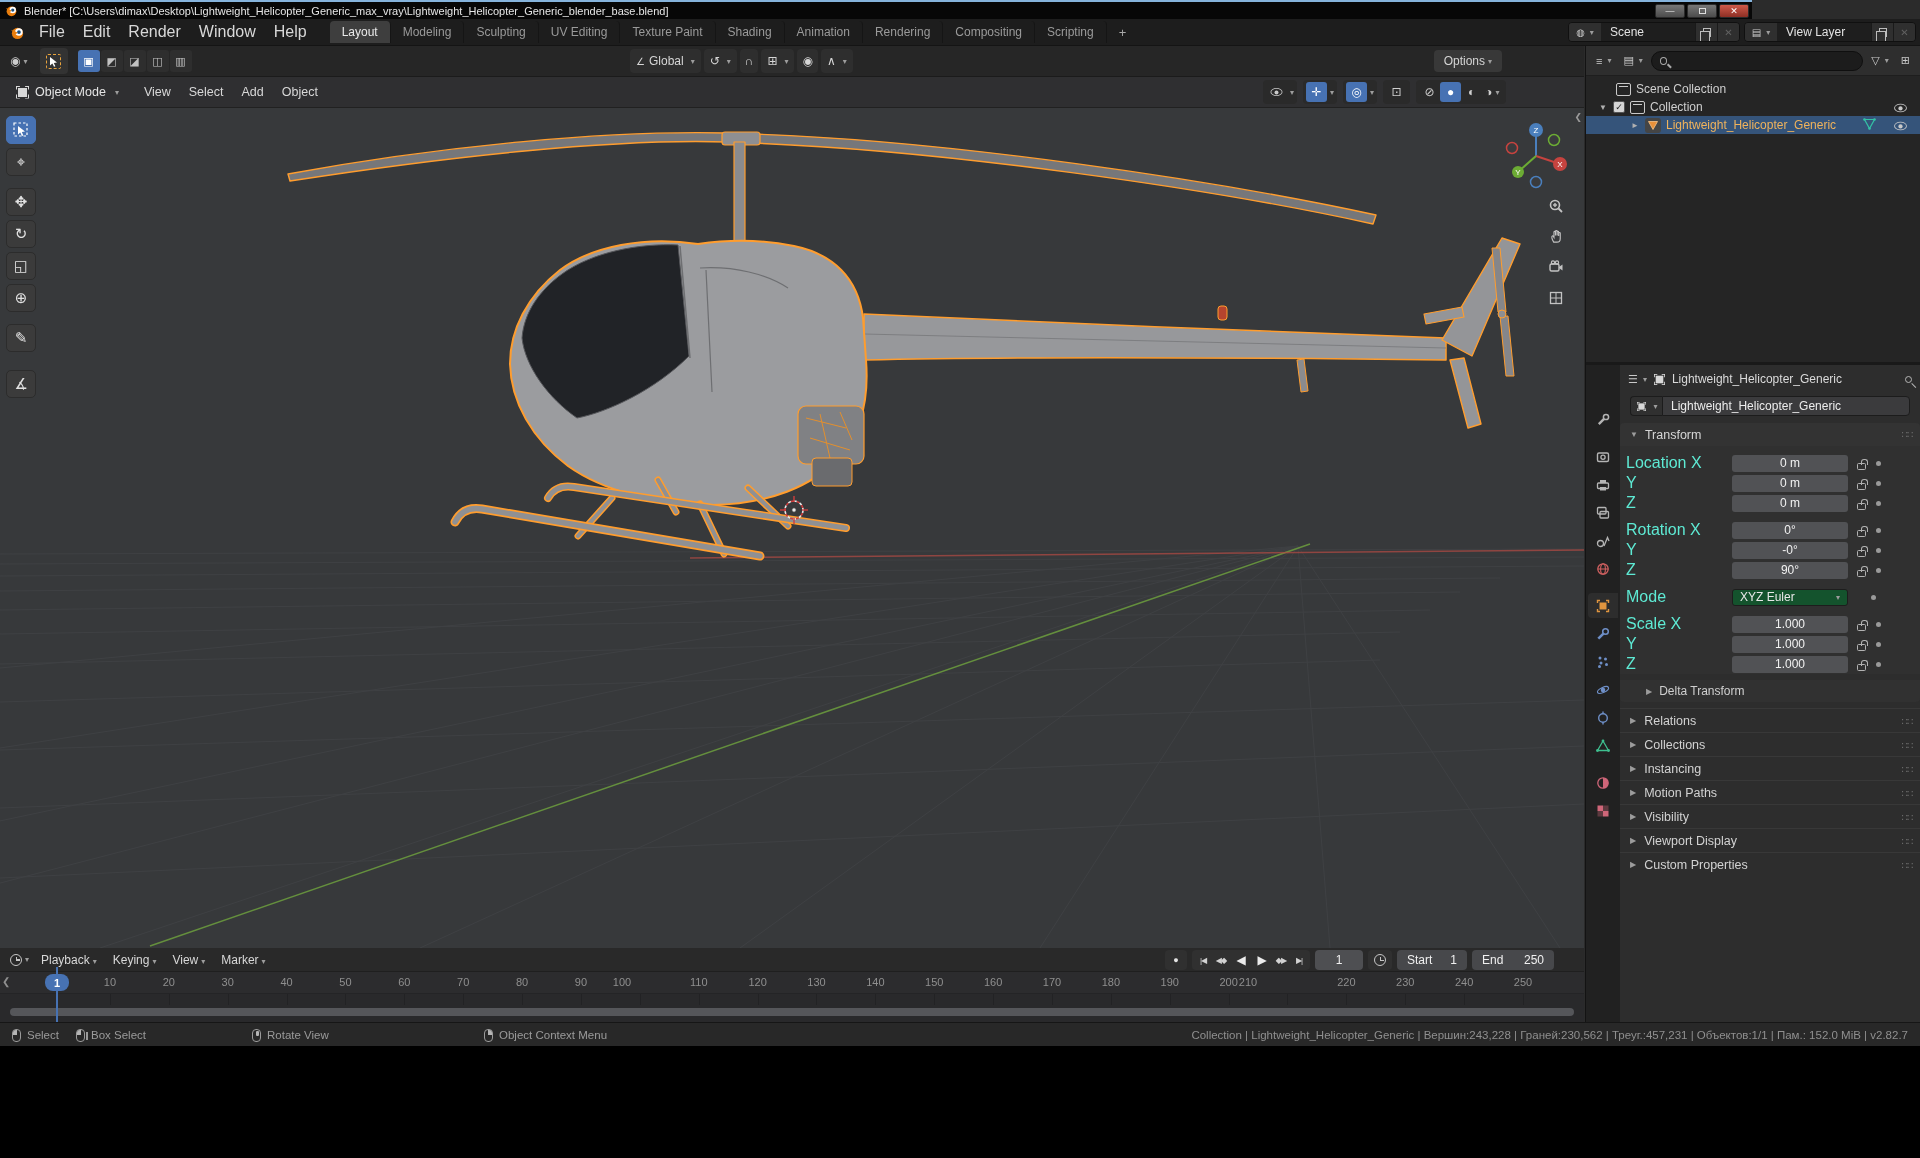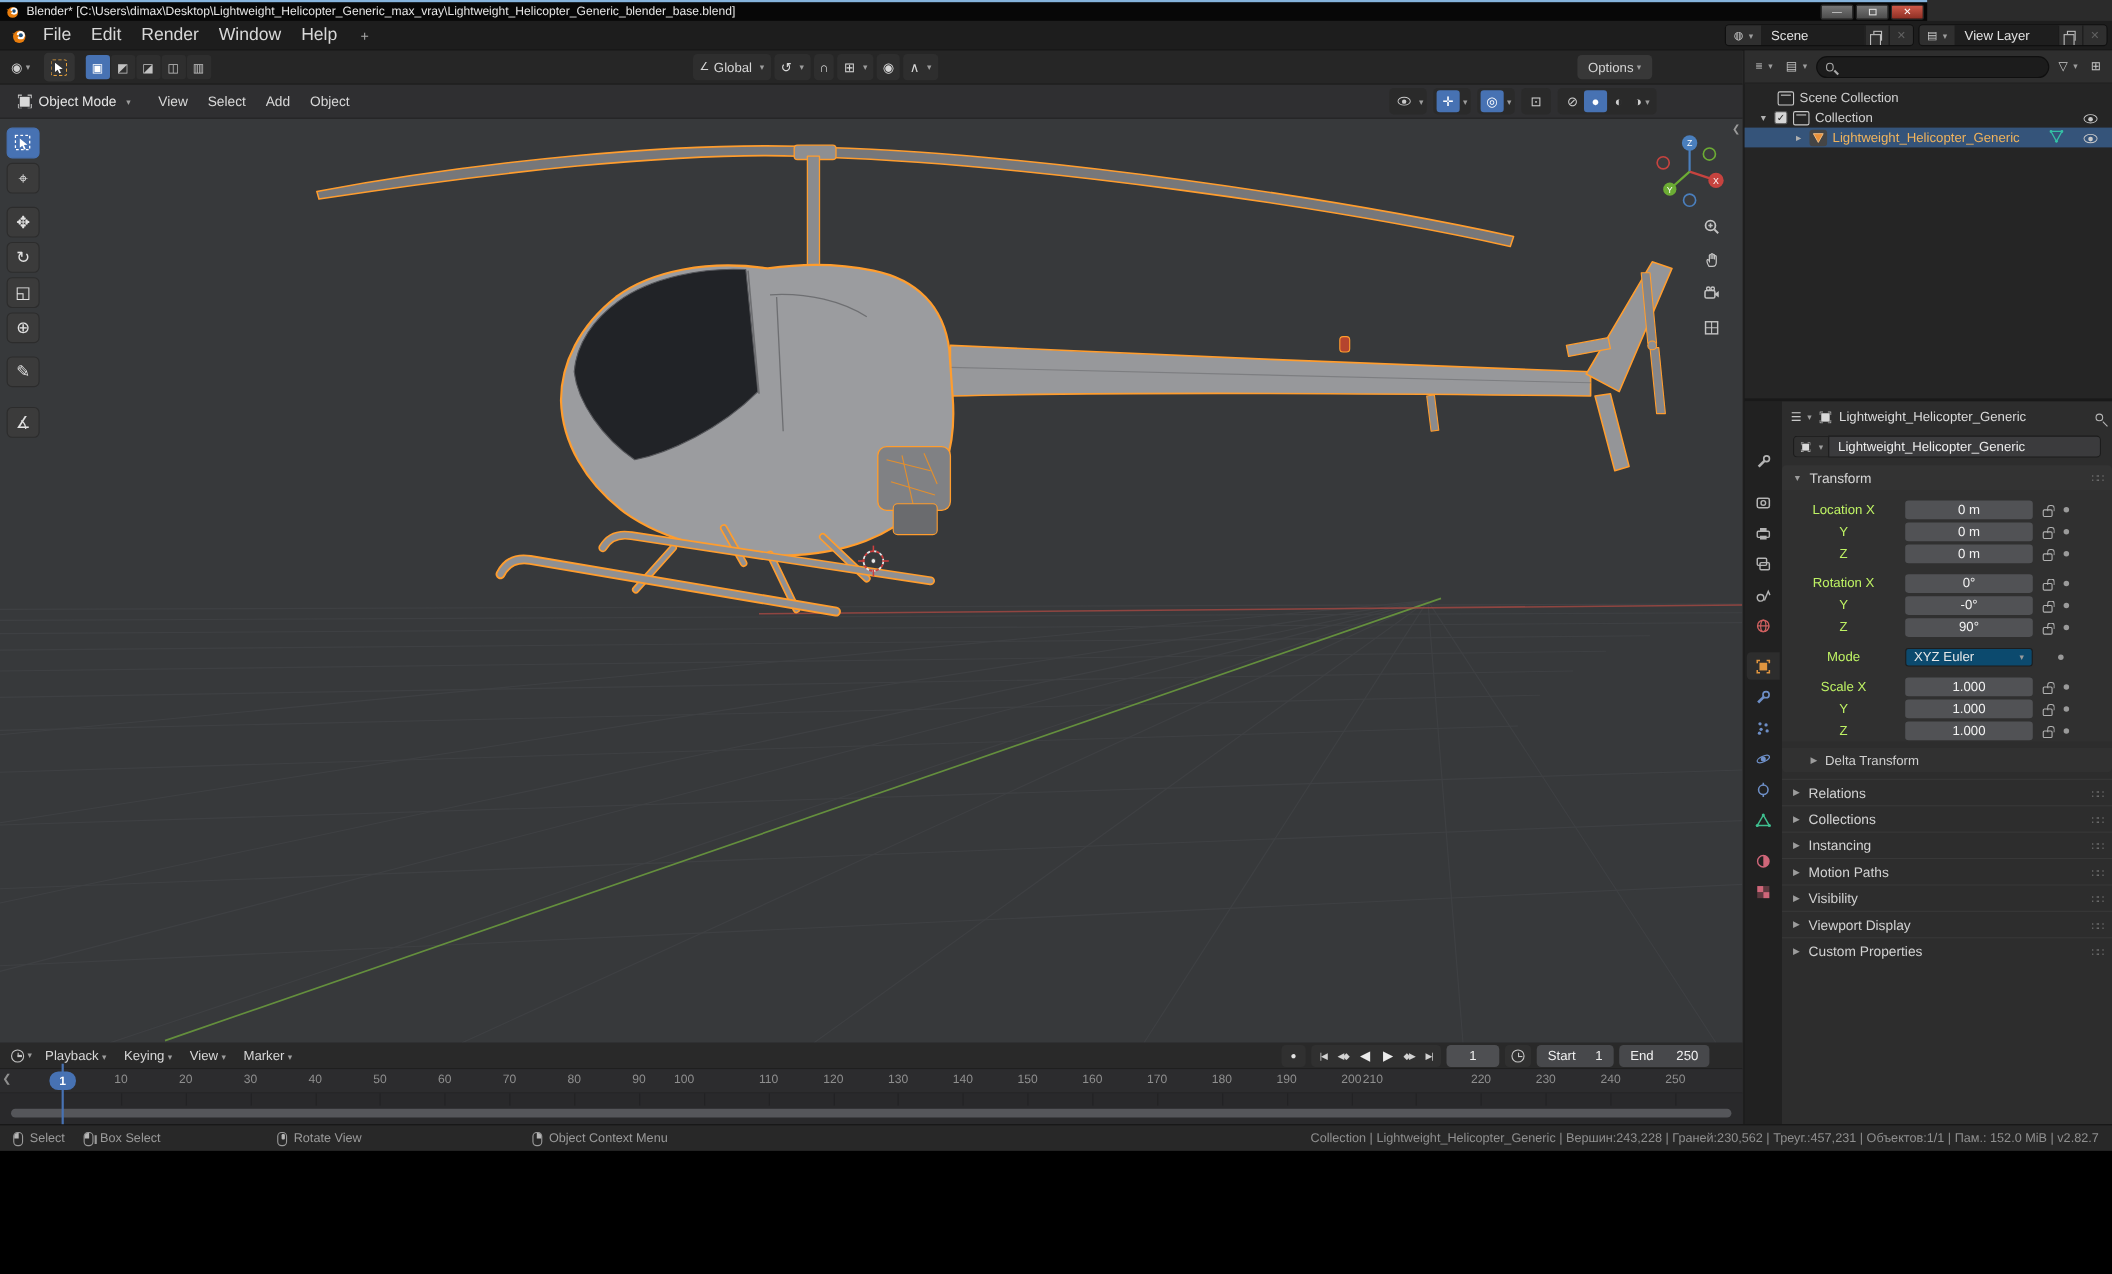--- a/index.html
+++ b/index.html
@@ -138,23 +138,23 @@
   #pbreadcrumb{height:28px;display:flex;align-items:center;padding:0 8px;gap:6px;font-size:12px;color:#dadada}
   #pname-row{height:26px;display:flex;align-items:center;padding:0 10px;gap:0}
   #pname-ico{width:32px;height:20px;background:#303030;border:1px solid #1c1c1c;border-right:none;border-radius:4px 0 0 4px;display:flex;align-items:center;justify-content:center;gap:2px}
   #pname-field{flex:1;height:20px;background:#3b3b3d;border:1px solid #1c1c1c;border-radius:0 4px 4px 0;display:flex;align-items:center;padding:0 8px;font-size:12px;color:#ececec}
   #ppanel-head{height:23px;background:#333;display:flex;align-items:center;padding:0 10px;gap:7px;font-size:12.5px;color:#d6d6d6;margin-top:4px;border-radius:4px 4px 0 0;position:relative}
   .dots::after{content:"∷∷";color:#6e6e6e;font-size:10px;letter-spacing:-1px}
   #ppanel-head .dots{position:absolute;right:8px;top:4px}
   #trows{padding-top:7px;background:#303030}
   .prow{height:20px;display:flex;align-items:center;padding-left:6px}
   .prow.gap{margin-top:7px}
-  .plabel{width:106px;text-align:center;font-size:12px;color:#bef264;padding-right:6px;flex:none}
+  .plabel{width:106px;text-align:left;font-size:16px;color:#5eead4;padding-right:6px;flex:none}
   .pfield{width:116px;height:17px;background:#515255;border-radius:3px;display:flex;align-items:center;justify-content:center;font-size:12px;color:#f2f2f2;flex:none}
-  .pdrop{width:116px;height:17px;background:#0c4a6e;border:1px solid #1d1d1d;border-radius:3px;display:flex;align-items:center;font-size:12px;color:#e8e8e8;padding:0 7px;flex:none;justify-content:space-between}
+  .pdrop{width:116px;height:17px;background:#14532d;border:1px solid #1d1d1d;border-radius:3px;display:flex;align-items:center;font-size:12px;color:#e8e8e8;padding:0 7px;flex:none;justify-content:space-between}
   .prow .i-lock{margin-left:9px;flex:none}
   .pdot{width:5px;height:5px;background:#9a9a9a;border-radius:50%;margin-left:10px;flex:none}
   .pdot.pad{margin-left:23px}
   #pdelta{height:22px;background:#313131;display:flex;align-items:center;gap:7px;padding-left:26px;font-size:12px;color:#cfcfcf;margin-top:6px;border-radius:0 0 4px 4px}
   .psec{height:24px;display:flex;align-items:center;gap:8px;padding:0 10px;font-size:12.5px;color:#d2d2d2;border-top:1px solid #383838;position:relative}
   .psec .dots{position:absolute;right:8px;top:5px}
   .caret{font-size:8px;color:#9c9c9c}
 
   
   #statusbar{position:absolute;left:0;top:1022px;width:1920px;height:24px;background:#282828;border-top:1px solid #161616;font-size:11.5px;color:#9a9a9a}
@@ -191,20 +191,32 @@
         <circle cx="9.5" cy="7.5" r="2" fill="#1b4e7c"></circle>
         <path d="M1 5 L8 8 L6 10 Z" fill="#e87d0d"></path>
       </svg>
     <nav id="menus" style="display:flex;margin-left:4px">
         <div class="menu">File</div>
         <div class="menu">Edit</div>
         <div class="menu">Render</div>
         <div class="menu">Window</div>
         <div class="menu">Help</div>
       </nav>
+    <div id="tabs">
+        <div class="tab active">Layout</div>
+        <div class="tab">Modeling</div>
+        <div class="tab">Sculpting</div>
+        <div class="tab">UV Editing</div>
+        <div class="tab">Texture Paint</div>
+        <div class="tab">Shading</div>
+        <div class="tab">Animation</div>
+        <div class="tab">Rendering</div>
+        <div class="tab">Compositing</div>
+        <div class="tab">Scripting</div>
+      </div>
     <div class="tab plus">+</div>
     <div style="flex:1"></div>
     <div class="idwidget">
       <div class="idicon dd">
           <span>◍</span>
         </div>
       <div class="idtext">Scene</div>
       <div class="idbtn">
           <span class="i-copy"></span>
         </div>

